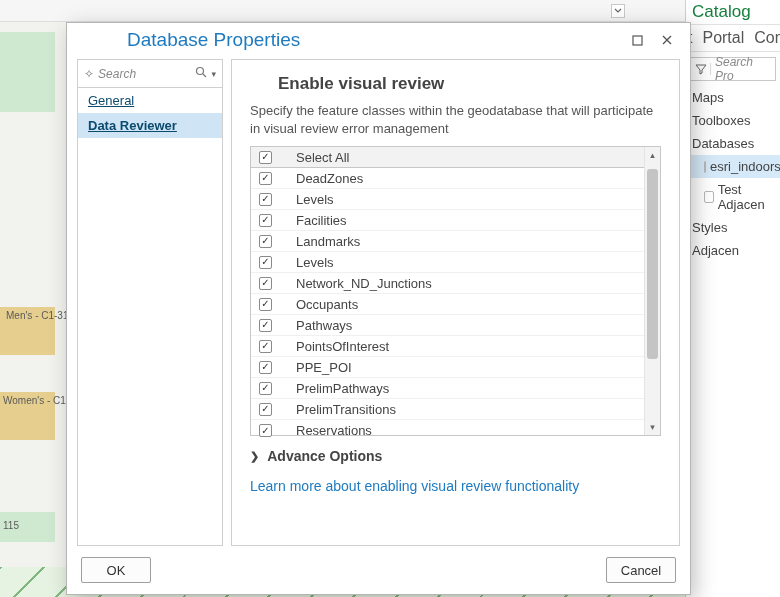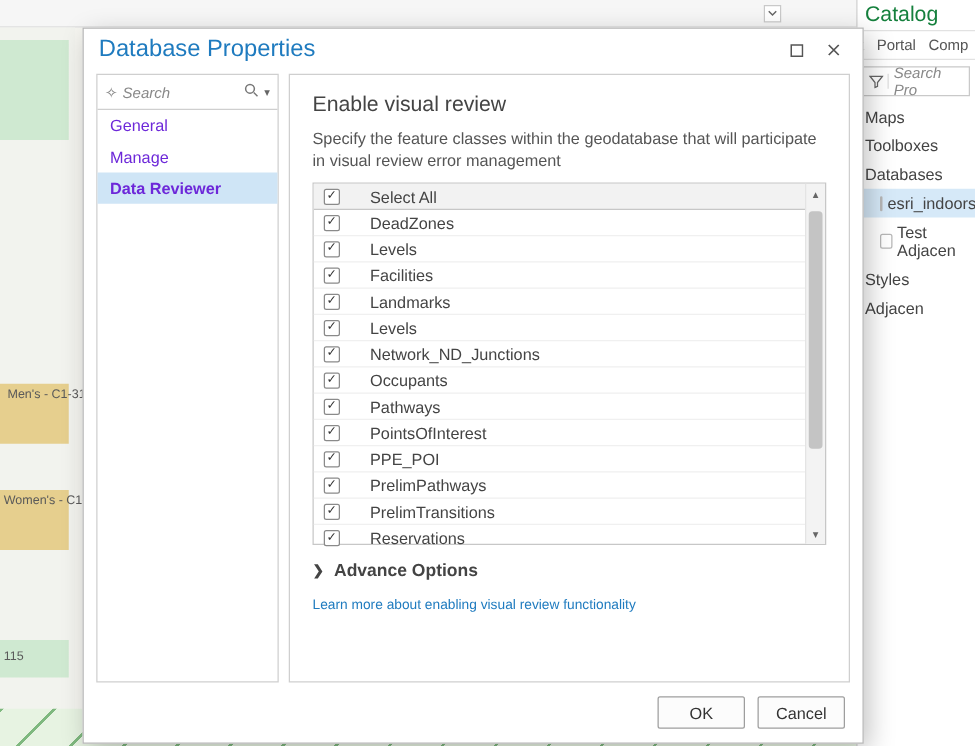--- a/index.html
+++ b/index.html
@@ -21,63 +21,63 @@
   .bg .roomlbl2 { position:absolute; left:3px; top:395px; font-size:10px; color:#5a5a5a; line-height:12px; text-align:center;}
   .bg .roomlbl3 { position:absolute; left:3px; top:520px; font-size:10px; color:#5a5a5a;}
   .bg .greenline { position:absolute; left:0; bottom:0; width:780px; height:30px; background:
       repeating-linear-gradient(135deg,#7fb87f 0 2px, transparent 2px 30px),
       linear-gradient(#e7f3e2,#e7f3e2);
   }
 
   
   .catalog { position:absolute; top:0; right:0; bottom:0; width:95px; background:#fff; border-left:1px solid #cfcfcf; font-size:13px; color:#333;}
   .catalog h3 { margin:0; padding:2px 6px; font-weight:400; font-size:17px; color:#15803d; border-bottom:1px solid #e2e2e2;}
-  .catalog .tabs { display:flex; gap:10px; padding:4px 0 4px 0; font-size:12px; border-bottom:1px solid #e2e2e2; color:#555;}
+  .catalog .tabs { display:flex; gap:10px; padding:4px 0 4px 0; font-size:16px; border-bottom:1px solid #e2e2e2; color:#555;}
   .catalog .tabs span:first-child { padding-left:2px;}
   .catalog .srch { margin:5px 4px; height:24px; border:1px solid #c9c9c9; display:flex; align-items:center; font-size:12px; color:#888; font-style:italic;}
   .catalog .srch .fico { width:20px; display:flex; justify-content:center; color:#666; font-style:normal; border-right:1px solid #ddd; }
   .catalog .item { padding:4px 6px; font-size:13px; color:#444;}
   .catalog .sub { padding-left:18px; display:flex; align-items:center; gap:4px; font-size:13px;}
   .catalog .sub.sel { background:#d6e9f8;}
   .catalog .dbico { width:12px; height:12px; border:1px solid #b7b7b7; border-radius:2px; background:#fff;}
   
-  .dialog { position:absolute; left:66px; top:22px; width:625px; height:573px; background:#fff; border:1px solid #b5b5b5; box-shadow:4px 6px 20px rgba(0,0,0,.25);}
+  .dialog { position:absolute; left:66px; top:22px; width:625px; height:573px; background:#fff; border:1px solid #b5b5b5; box-shadow:4px 6px 20px rgba(0,0,0,.25);padding-left:48px;}
   .dlg-titlebar { display:flex; align-items:center; height:34px; padding:0 8px 0 12px;}
   .dlg-title { color:#1f7bbf; font-size:19px; font-weight:400; flex:1;}
   .winbtn { width:30px; height:28px; display:flex; align-items:center; justify-content:center; color:#555; font-size:14px;}
   .winbtn svg { stroke:#555;}
   .dlg-body { position:absolute; top:36px; bottom:48px; left:10px; right:10px; display:flex; gap:8px;}
 
   .leftpane { width:146px; border:1px solid #cfcfcf; display:flex; flex-direction:column;}
   .searchbox { height:28px; border-bottom:1px solid #cfcfcf; display:flex; align-items:center; padding:0 6px; gap:4px; font-size:12px; color:#888;}
   .searchbox .sp { font-style:italic; flex:1;}
   .searchbox svg { width:12px; height:12px; }
   .navlist { flex:1;}
-  .navitem { padding:5px 10px; font-size:13px; color:#6d28d9;}
+  .navitem { padding:5px 10px; font-size:13px; color:#0c4a6e;text-decoration:underline;}
   .navitem.sel { background:#cfe5f6; font-weight:600;}
 
   .rightpane { flex:1; border:1px solid #cfcfcf; padding:14px 18px 10px 18px; display:flex; flex-direction:column; overflow:hidden;}
-  .rp-title { font-size:17px; font-weight:400; color:#444; margin-bottom:8px;}
+  .rp-title { font-size:17px; font-weight:700; color:#444; margin-bottom:8px;margin-left:28px;}
   .rp-sub { font-size:13px; color:#555; line-height:18px; margin-bottom:8px;}
   .listwrap { border:1px solid #c7c7c7; height:290px; display:flex;}
   .listinner { flex:1;}
   .lrow { display:flex; align-items:center; gap:24px; height:21px; padding:0 8px; font-size:13px; color:#444; border-bottom:1px solid #f0f0f0;}
   .lrow.head { background:#f2f2f2; border-bottom:1px solid #c7c7c7;}
   .chk { width:13px; height:13px; border:1px solid #8a8a8a; background:#fff; border-radius:2px; display:flex; align-items:center; justify-content:center;}
   .chk::after { content:"✓"; font-size:10px; color:#333; line-height:1;}
   .scroll { width:16px; background:#f3f3f3; border-left:1px solid #e4e4e4; position:relative;}
   .scroll .thumb { position:absolute; top:22px; left:2px; right:2px; height:190px; background:#c4c4c4; border-radius:3px;}
   .scroll .arr { position:absolute; left:0; right:0; height:16px; display:flex; align-items:center; justify-content:center; font-size:9px; color:#666;}
   .scroll .arr.up { top:0;} .scroll .arr.dn{ bottom:0;}
 
   .adv { margin-top:12px; display:flex; align-items:center; gap:8px; font-size:14px; font-weight:600; color:#444;}
   .adv .chev { font-size:11px; }
-  .learn { margin-top:14px; color:#1f7bbf; font-size:11px;}
-
-  .dlg-footer { position:absolute; left:0; right:0; bottom:0; height:48px; display:flex; justify-content:flex-end; align-items:center; gap:10px; padding:0 14px;}
+  .learn { margin-top:14px; color:#1f7bbf; font-size:14px;}
+
+  .dlg-footer { position:absolute; left:0; right:0; bottom:0; height:48px; display:flex; justify-content:space-between; align-items:center; gap:10px; padding:0 14px;}
   .btn { min-width:70px; height:26px; border:1px solid #9e9e9e; background:#fcfcfc; font-size:13px; color:#333; display:flex; align-items:center; justify-content:center; border-radius:2px;}
 </style>
 </head>
 <body>
 
 <div class="bg">
   <div class="topbar"></div>
   <div class="collapse">
     <svg width="8" height="8" viewBox="0 0 8 8">
         <path d="M1 2 L4 5 L7 2" fill="none" stroke="#666" stroke-width="1.2"></path>
@@ -145,21 +145,20 @@
         <span>
           <svg viewBox="0 0 12 12">
               <circle cx="5" cy="5" r="3.5" fill="none" stroke="#777" stroke-width="1.2"></circle>
               <path d="M8 8 L11 11" stroke="#777" stroke-width="1.2"></path>
             </svg>
         </span>
         <span style="font-size:9px;color:#666;">▾</span>
       </div>
       <div class="navlist">
         <div class="navitem">General</div>
-        <div class="navitem">Manage</div>
         <div class="navitem sel">Data Reviewer</div>
       </div>
     </div>
 
     <div class="rightpane">
       <div class="rp-title">Enable visual review</div>
       <div class="rp-sub">Specify the feature classes within the geodatabase that will participate in visual review error management</div>
 
       <div class="listwrap">
         <div class="listinner">

